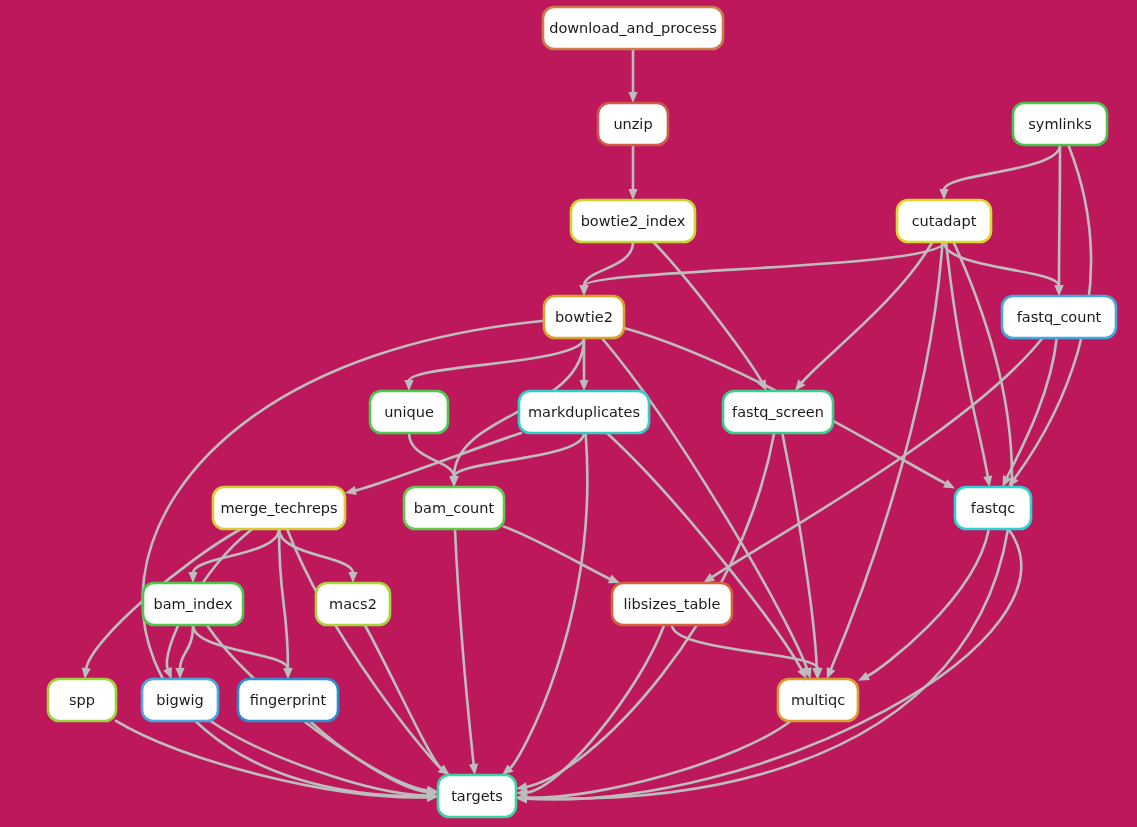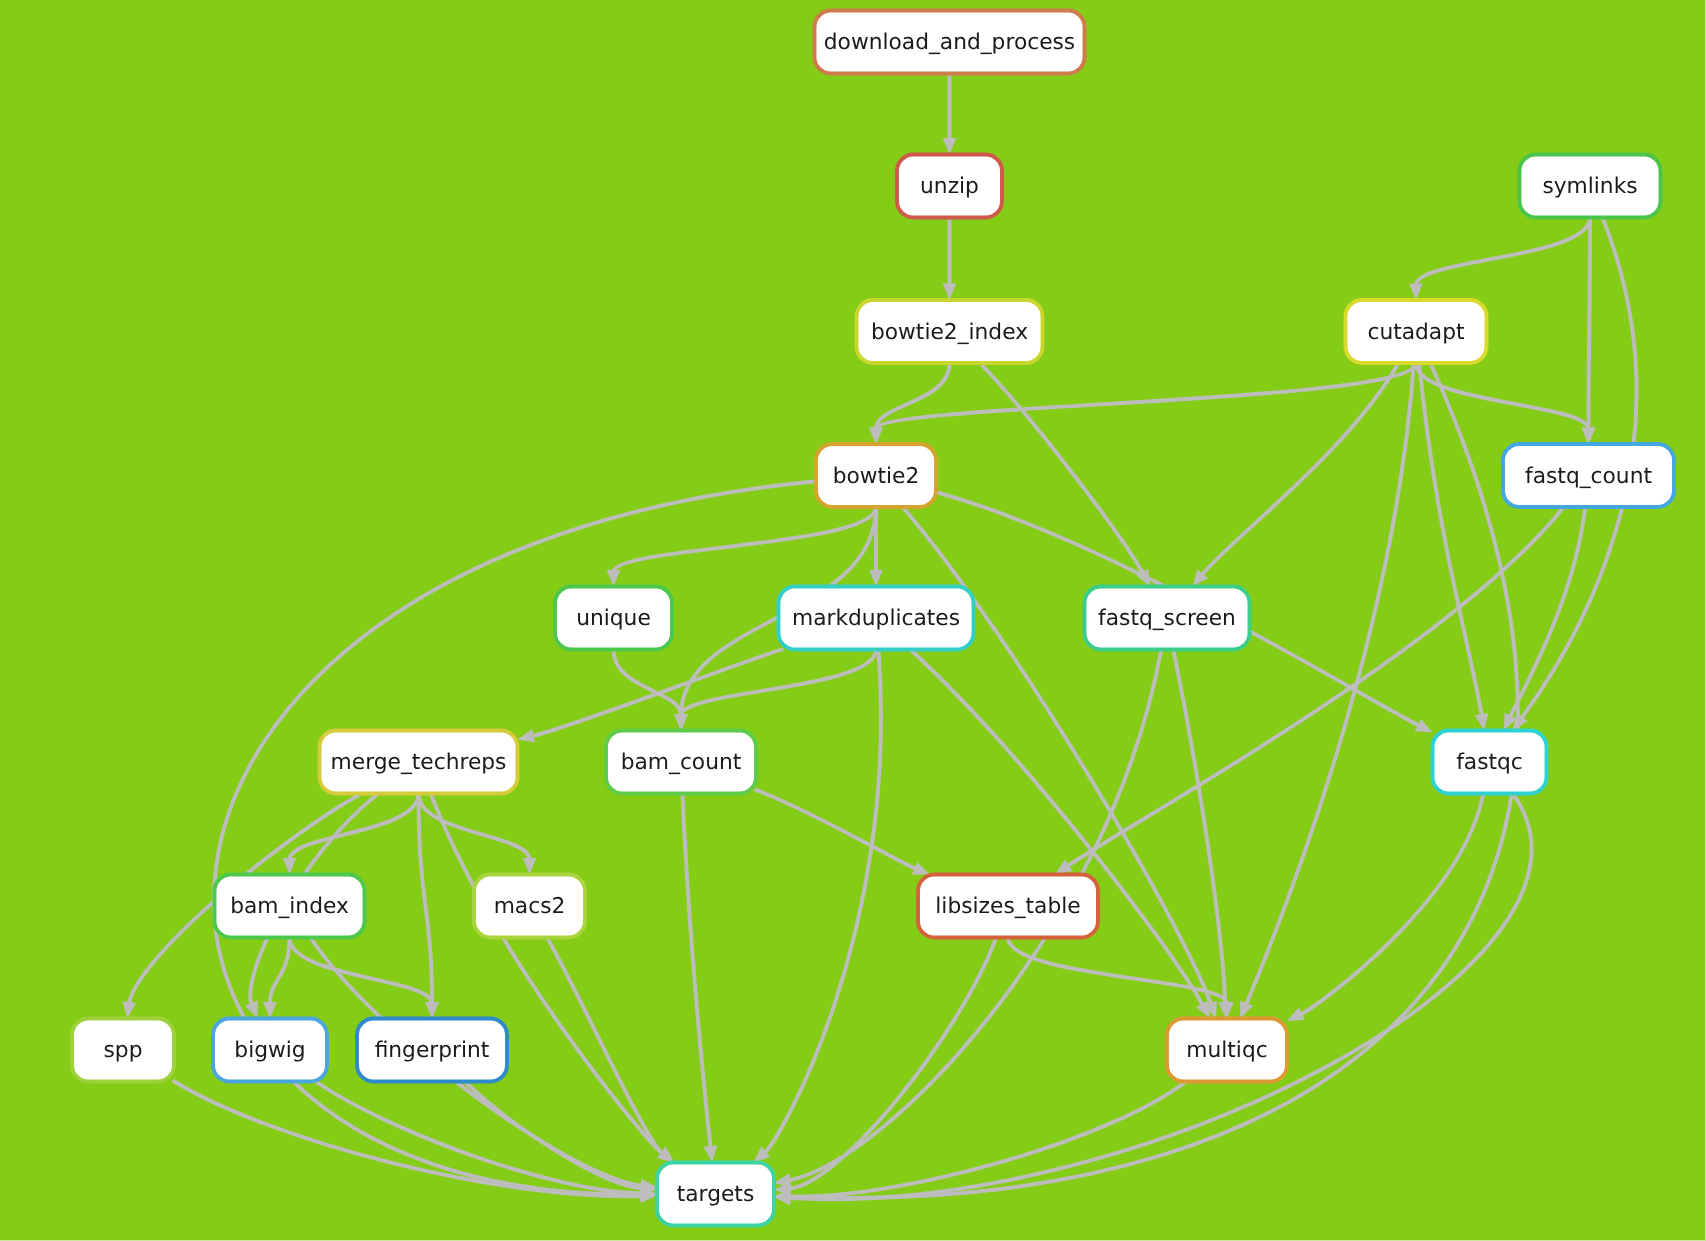--- a/index.html
+++ b/index.html
@@ -11,21 +11,21 @@
   body {
     width: 1137px;
     height: 827px;
     font-family: "DejaVu Sans", sans-serif;
     overflow: hidden;
   }
   #dag-root {
     position: relative;
     width: 1137px;
     height: 827px;
-    background: #84cc16;
+    background: #be185d;
     text-align: right;
   }
   #dag-svg {
     position: absolute;
     left: 0;
     top: 0;
     width: 1137px;
     height: 827px;
     display: block;
   }

